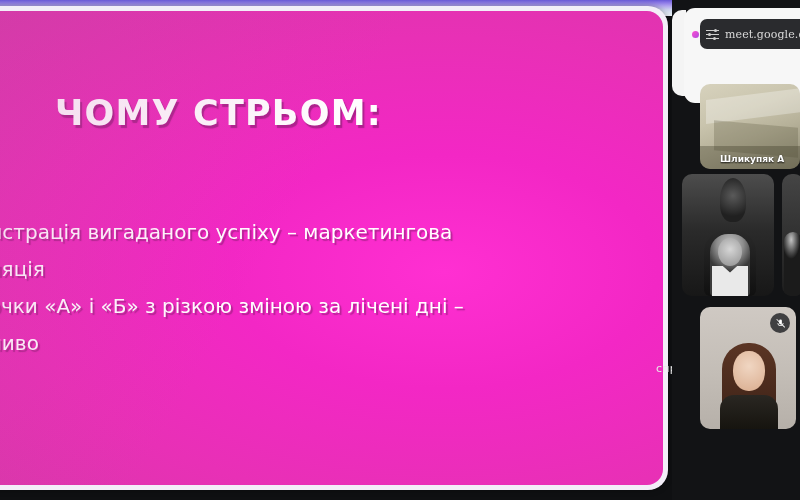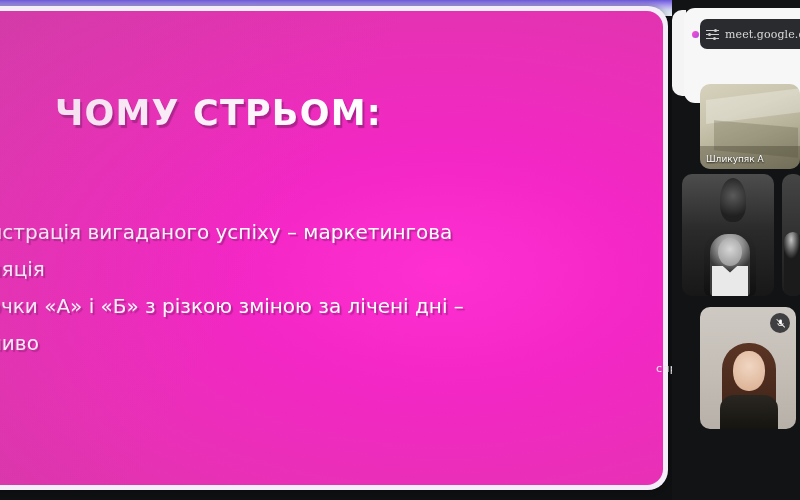--- a/index.html
+++ b/index.html
@@ -106,22 +106,22 @@
   }
 
   
   .tiles{
     position:absolute;left:0;top:62px;width:128px;height:438px;
   }
   .tile{
     position:absolute;border-radius:10px;overflow:hidden;background:#1c1d1f;
   }
   .tile .name{
-    position:absolute;left:6px;bottom:5px;right:4px;
-    color:#ffffff;font-size:9px;font-weight:400;
+    position:absolute;left:20px;bottom:5px;right:4px;
+    color:#ffffff;font-size:9px;font-weight:700;
     font-family:"DejaVu Sans", sans-serif;
     text-shadow:0 1px 2px rgba(0,0,0,.9);
     white-space:nowrap;overflow:hidden;
   }
   .mic-badge{
     position:absolute;right:6px;top:6px;width:20px;height:20px;border-radius:50%;
     background:rgba(32,33,36,.82);display:flex;align-items:center;justify-content:center;
   }
   .mic-badge svg{width:11px;height:11px;}
 

